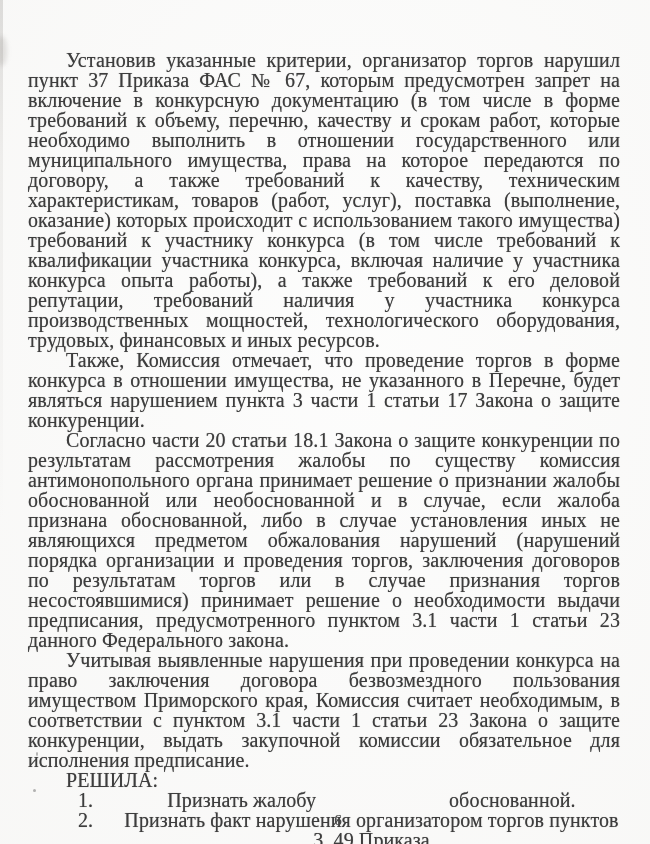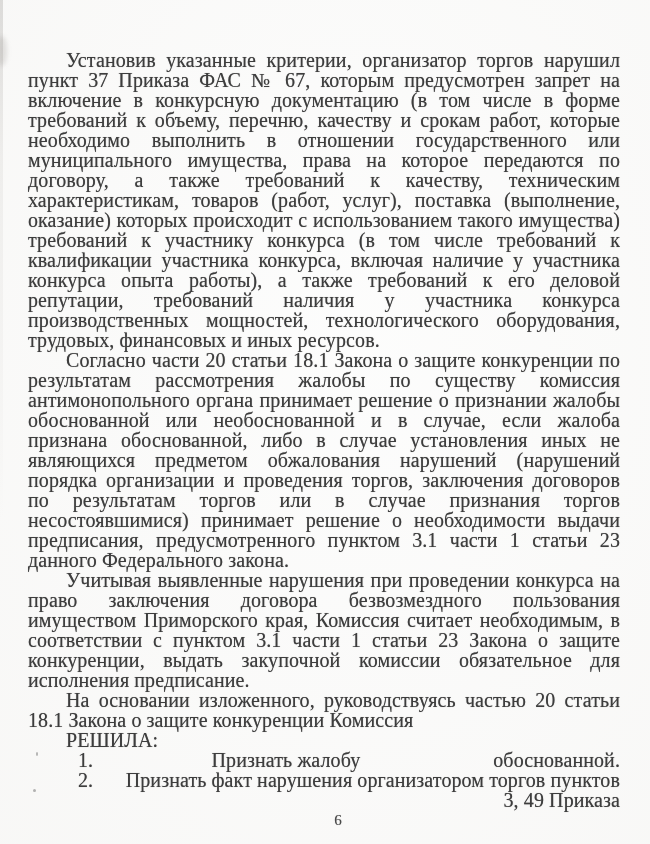--- a/index.html
+++ b/index.html
@@ -81,21 +81,21 @@
   .decision-item {
     display: flex;
     margin-left: 50px;
     align-items: baseline;
   }
   .decision-item .num {
     flex: 0 0 45px;
   }
   .decision-item .item-body {
     flex: 1 1 auto;
-    text-align: right;
+    text-align: center;
   }
   .redaction-gap {
     display: inline-block;
     width: 133px;
     height: 1px;
   }
   .page-number {
     position: absolute;
     left: 0;
     top: 812px;
@@ -112,23 +112,23 @@
 <body>
 
 <div class="scan-page">
   <div class="scan-edge-left"></div>
   <div class="scan-smudge"></div>
   <div class="speck s1"></div>
   <div class="speck s2"></div>
 
   <div class="text-block">
     <p class="para">Установив указанные критерии, организатор торгов нарушил пункт 37 Приказа ФАС № 67, которым предусмотрен запрет на включение в конкурсную документацию (в том числе в форме требований к объему, перечню, качеству и срокам работ, которые необходимо выполнить в отношении государственного или муниципального имущества, права на которое передаются по договору, а также требований к качеству, техническим характеристикам, товаров (работ, услуг), поставка (выполнение, оказание) которых происходит с использованием такого имущества) требований к участнику конкурса (в том числе требований к квалификации участника конкурса, включая наличие у участника конкурса опыта работы), а также требований к его деловой репутации, требований наличия у участника конкурса производственных мощностей, технологического оборудования, трудовых, финансовых и иных ресурсов.</p>
+    <p class="para">Также, Комиссия отмечает, что проведение торгов в форме конкурса в отношении имущества, не указанного в Перечне, будет являться нарушением пункта 3 части 1 статьи 17 Закона о защите конкуренции.</p>
     <p class="para">Согласно части 20 статьи 18.1 Закона о защите конкуренции по результатам рассмотрения жалобы по существу комиссия антимонопольного органа принимает решение о признании жалобы обоснованной или необоснованной и в случае, если жалоба признана обоснованной, либо в случае установления иных не являющихся предметом обжалования нарушений (нарушений порядка организации и проведения торгов, заключения договоров по результатам торгов или в случае признания торгов несостоявшимися) принимает решение о необходимости выдачи предписания, предусмотренного пунктом 3.1 части 1 статьи 23 данного Федерального закона.</p>
     <p class="para">Учитывая выявленные нарушения при проведении конкурса на право заключения договора безвозмездного пользования имуществом Приморского края, Комиссия считает необходимым, в соответствии с пунктом 3.1 части 1 статьи 23 Закона о защите конкуренции, выдать закупочной комиссии обязательное для исполнения предписание.</p>
-    <p class="para">На основании изложенного, руководствуясь частью 20 статьи 18.1 Закона о защите конкуренции Комиссия</p>
 
     <p class="para decision-heading">РЕШИЛА:</p>
 
     <div class="decision-list">
       <div class="decision-item">
         <span class="num">1.</span>
         <span class="item-body"><span>Признать жалобу</span><span class="redaction-gap"></span><span>обоснованной.</span></span>
       </div>
       <div class="decision-item">
         <span class="num">2.</span>

